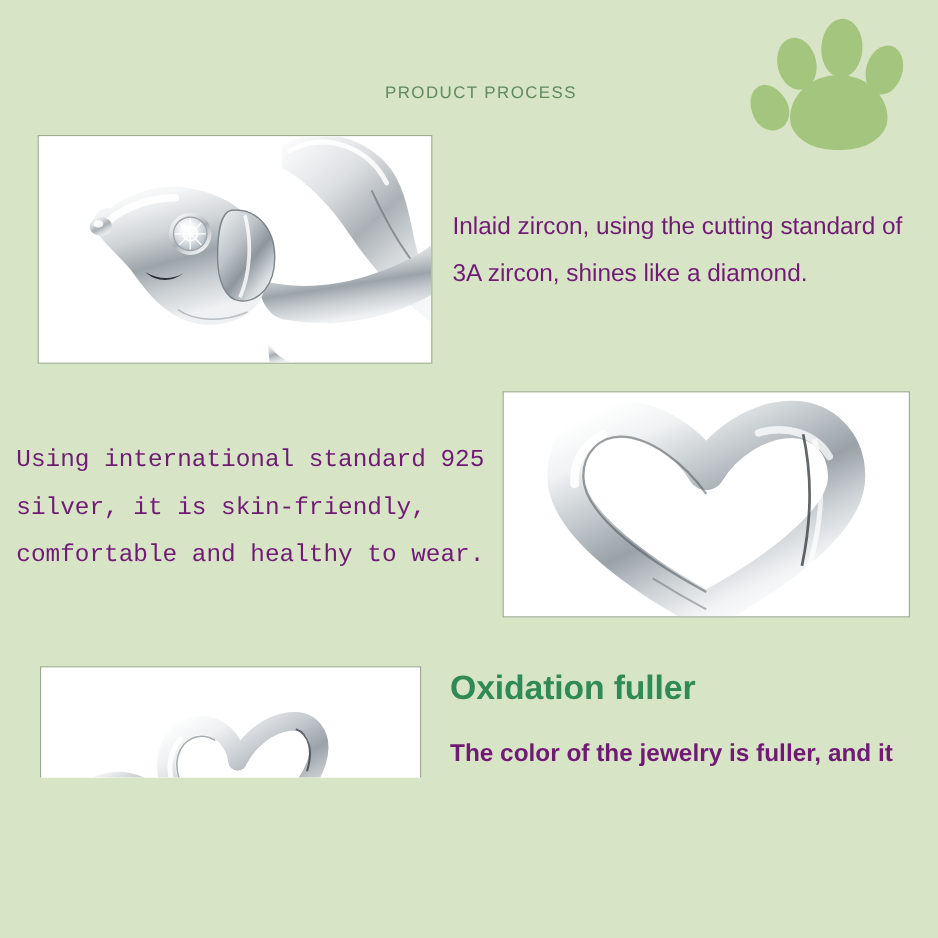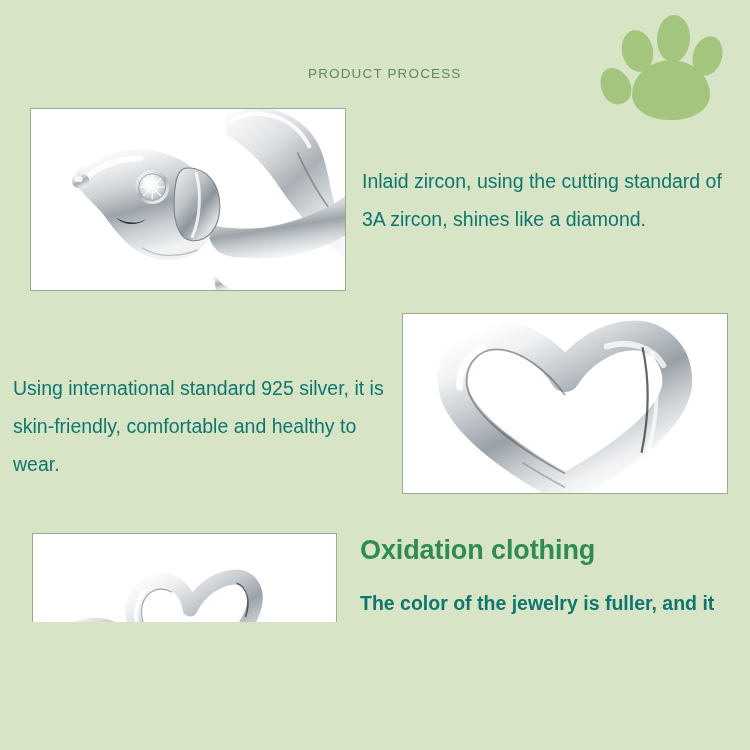--- a/index.html
+++ b/index.html
@@ -102,28 +102,28 @@
     font-size: 27px;
     font-weight: bold;
     color: #2f8a55;
     white-space: nowrap;
     letter-spacing: -0.1px;
   }
   .section-body {
     position: absolute;
     font-size: 19.5px;
     line-height: 38px;
-    color: #0f766e;
+    color: #701a75;
   }
 
   #title-zircon { left: 362px; top: 113px; }
   #body-zircon  { left: 362px; top: 162px; width: 372px; }
 
   #title-silver { left: 13px;  top: 320px; }
-  #body-silver  { left: 13px;  top: 369px; width: 390px; }
+  #body-silver  { left: 13px;  top: 349px; width: 390px; font-family: Liberation Mono, monospace; }
 
   #title-oxid   { left: 360px; top: 535px; }
   #body-oxid    { left: 360px; top: 584px; width: 382px; font-weight: bold; }
 
   
   .silver-svg { display: block; width: 100%; height: 100%; }
 </style>
 </head>
 <body>
 
@@ -349,16 +349,16 @@
         <path d="M72 102 C 100 100 128 108 152 118" fill="none" stroke="#ffffff" stroke-width="4" opacity="0.85" stroke-linecap="round"></path>
         <path d="M150 124 C 174 134 198 142 216 144" fill="none" stroke="#5a6166" stroke-width="1.2" opacity="0.5"></path>
       </svg>
     </div>
   </div>
 
   <div class="section-body" id="body-zircon">Inlaid zircon, using the cutting standard of 3A zircon, shines like a diamond.</div>
 
   <div class="section-body" id="body-silver">Using international standard 925 silver, it is skin-friendly, comfortable and healthy to wear.</div>
 
-  <div class="section-title" id="title-oxid">Oxidation clothing</div>
+  <div class="section-title" id="title-oxid">Oxidation fuller</div>
   <div class="section-body" id="body-oxid">The color of the jewelry is fuller, and it can be matched with fashionable clothing to show charm.</div>
 
 </div>
 
 </body></html>

